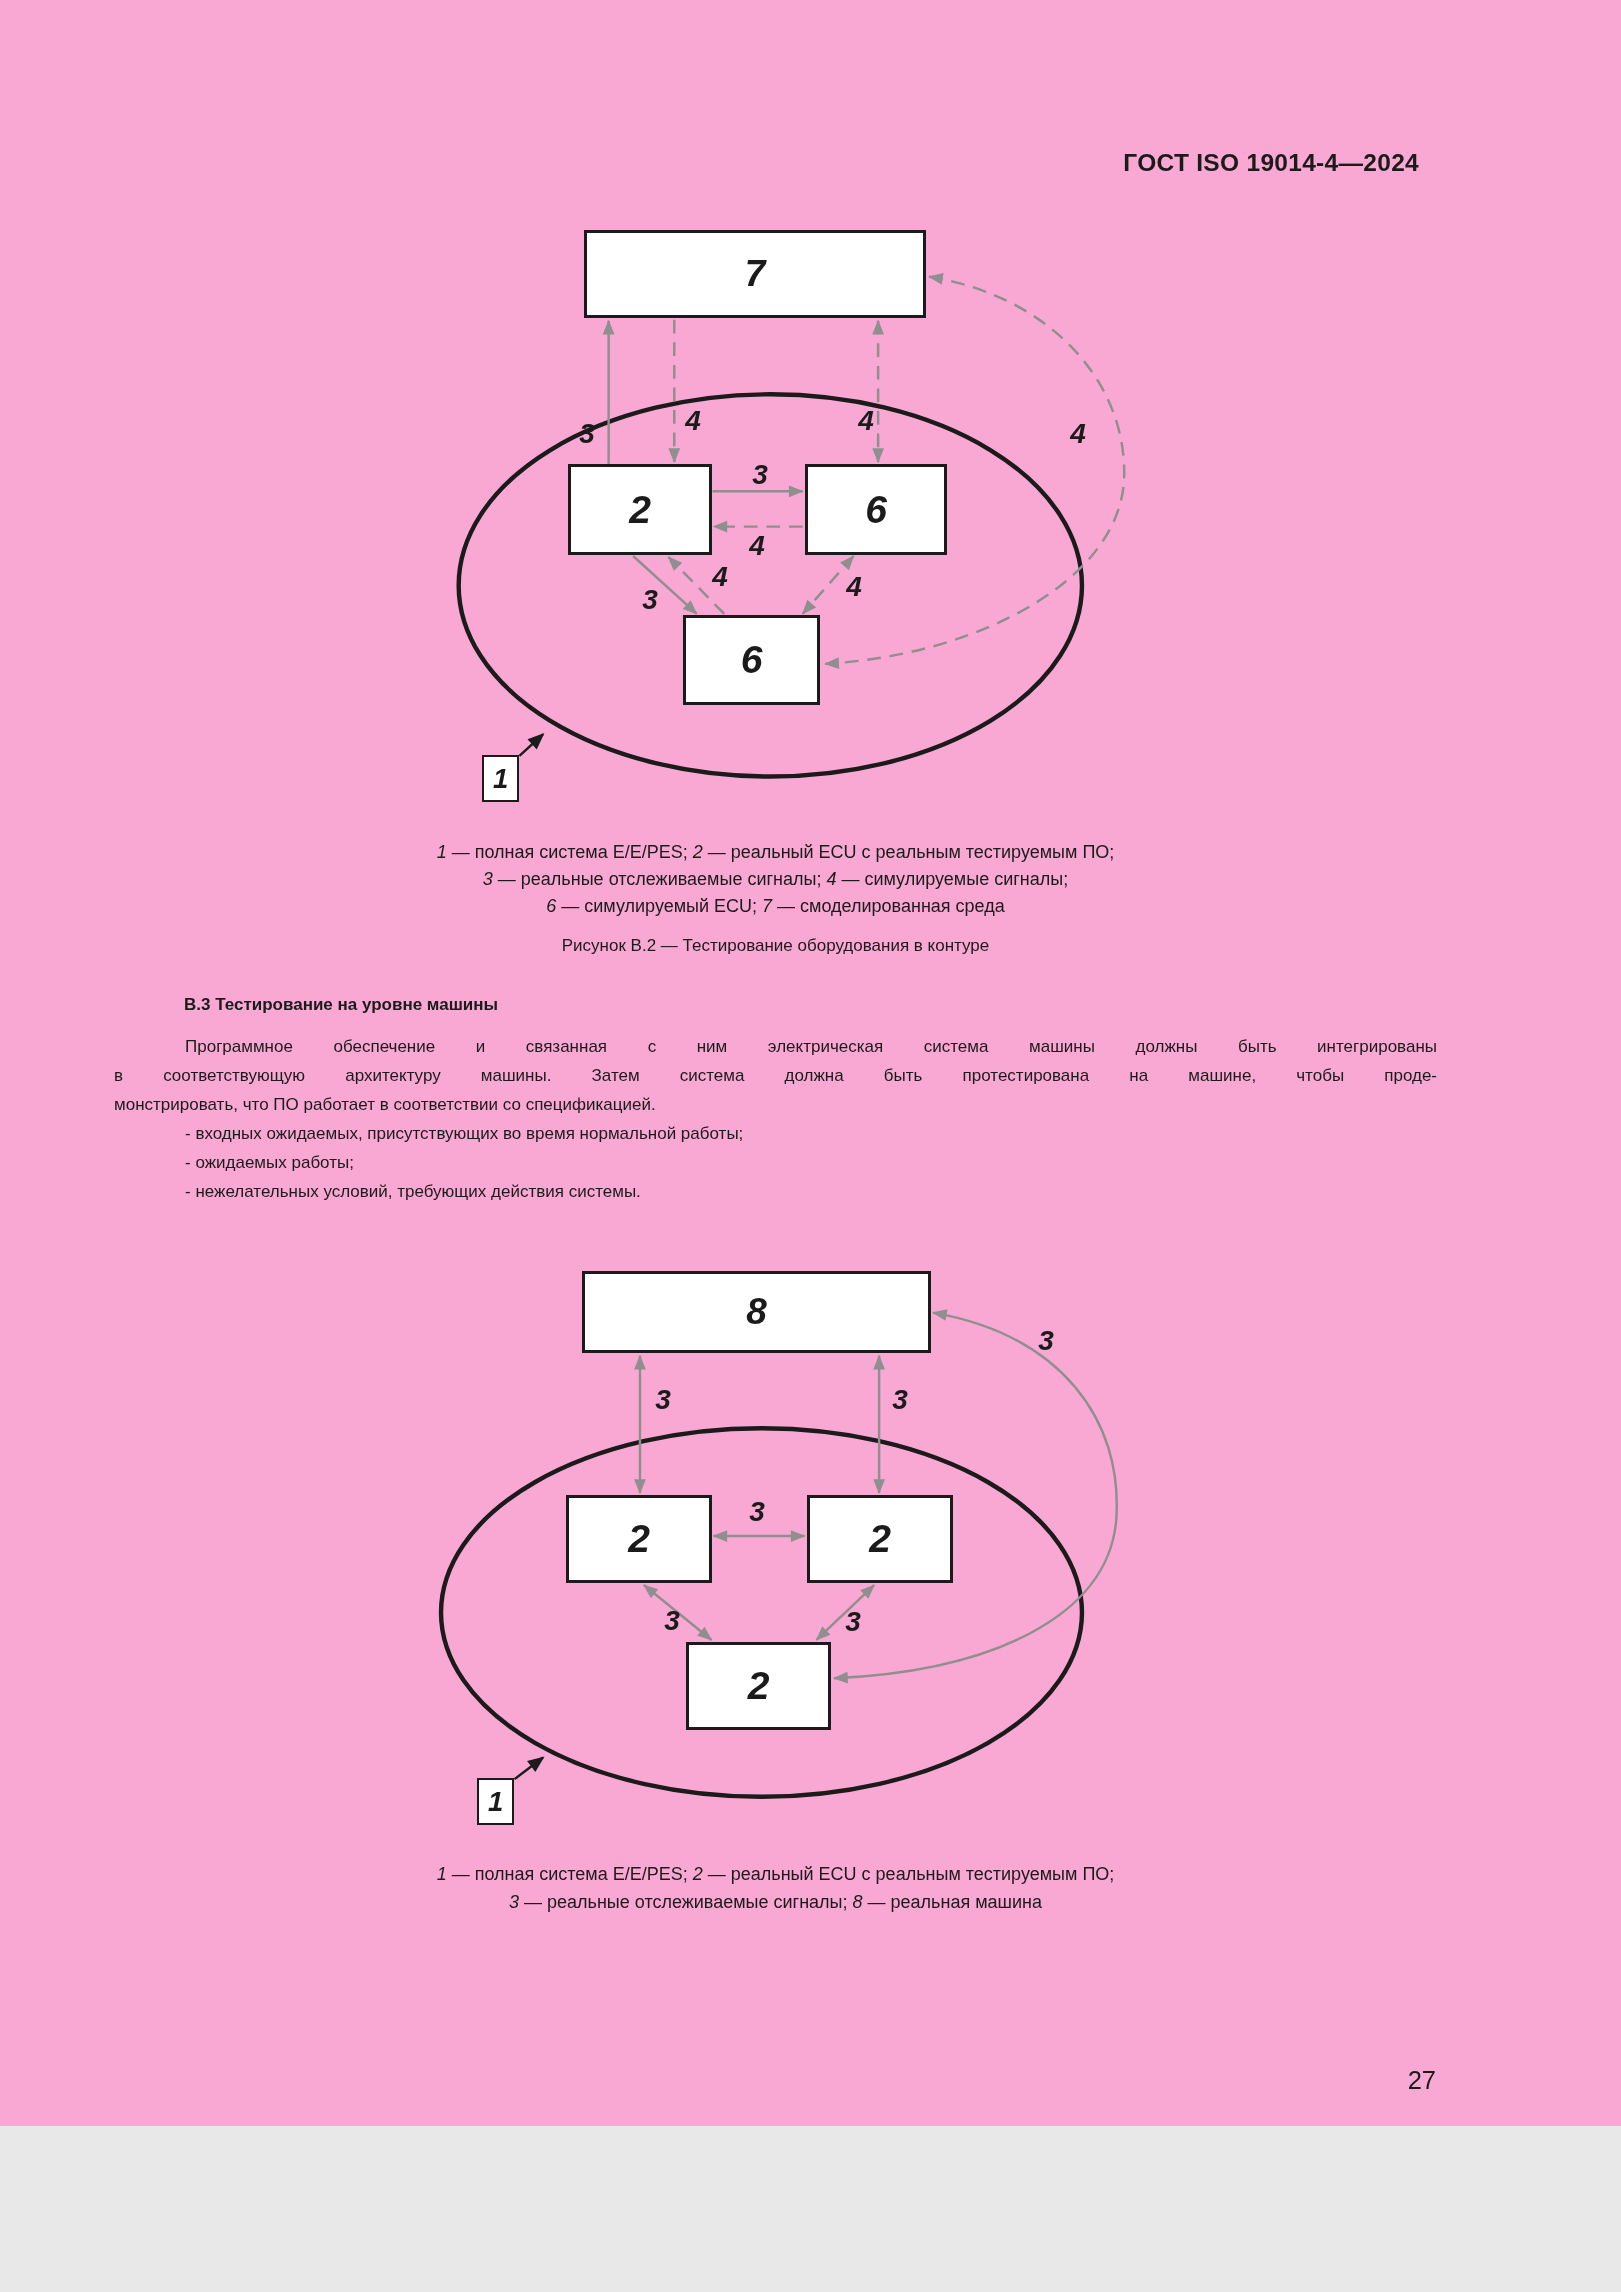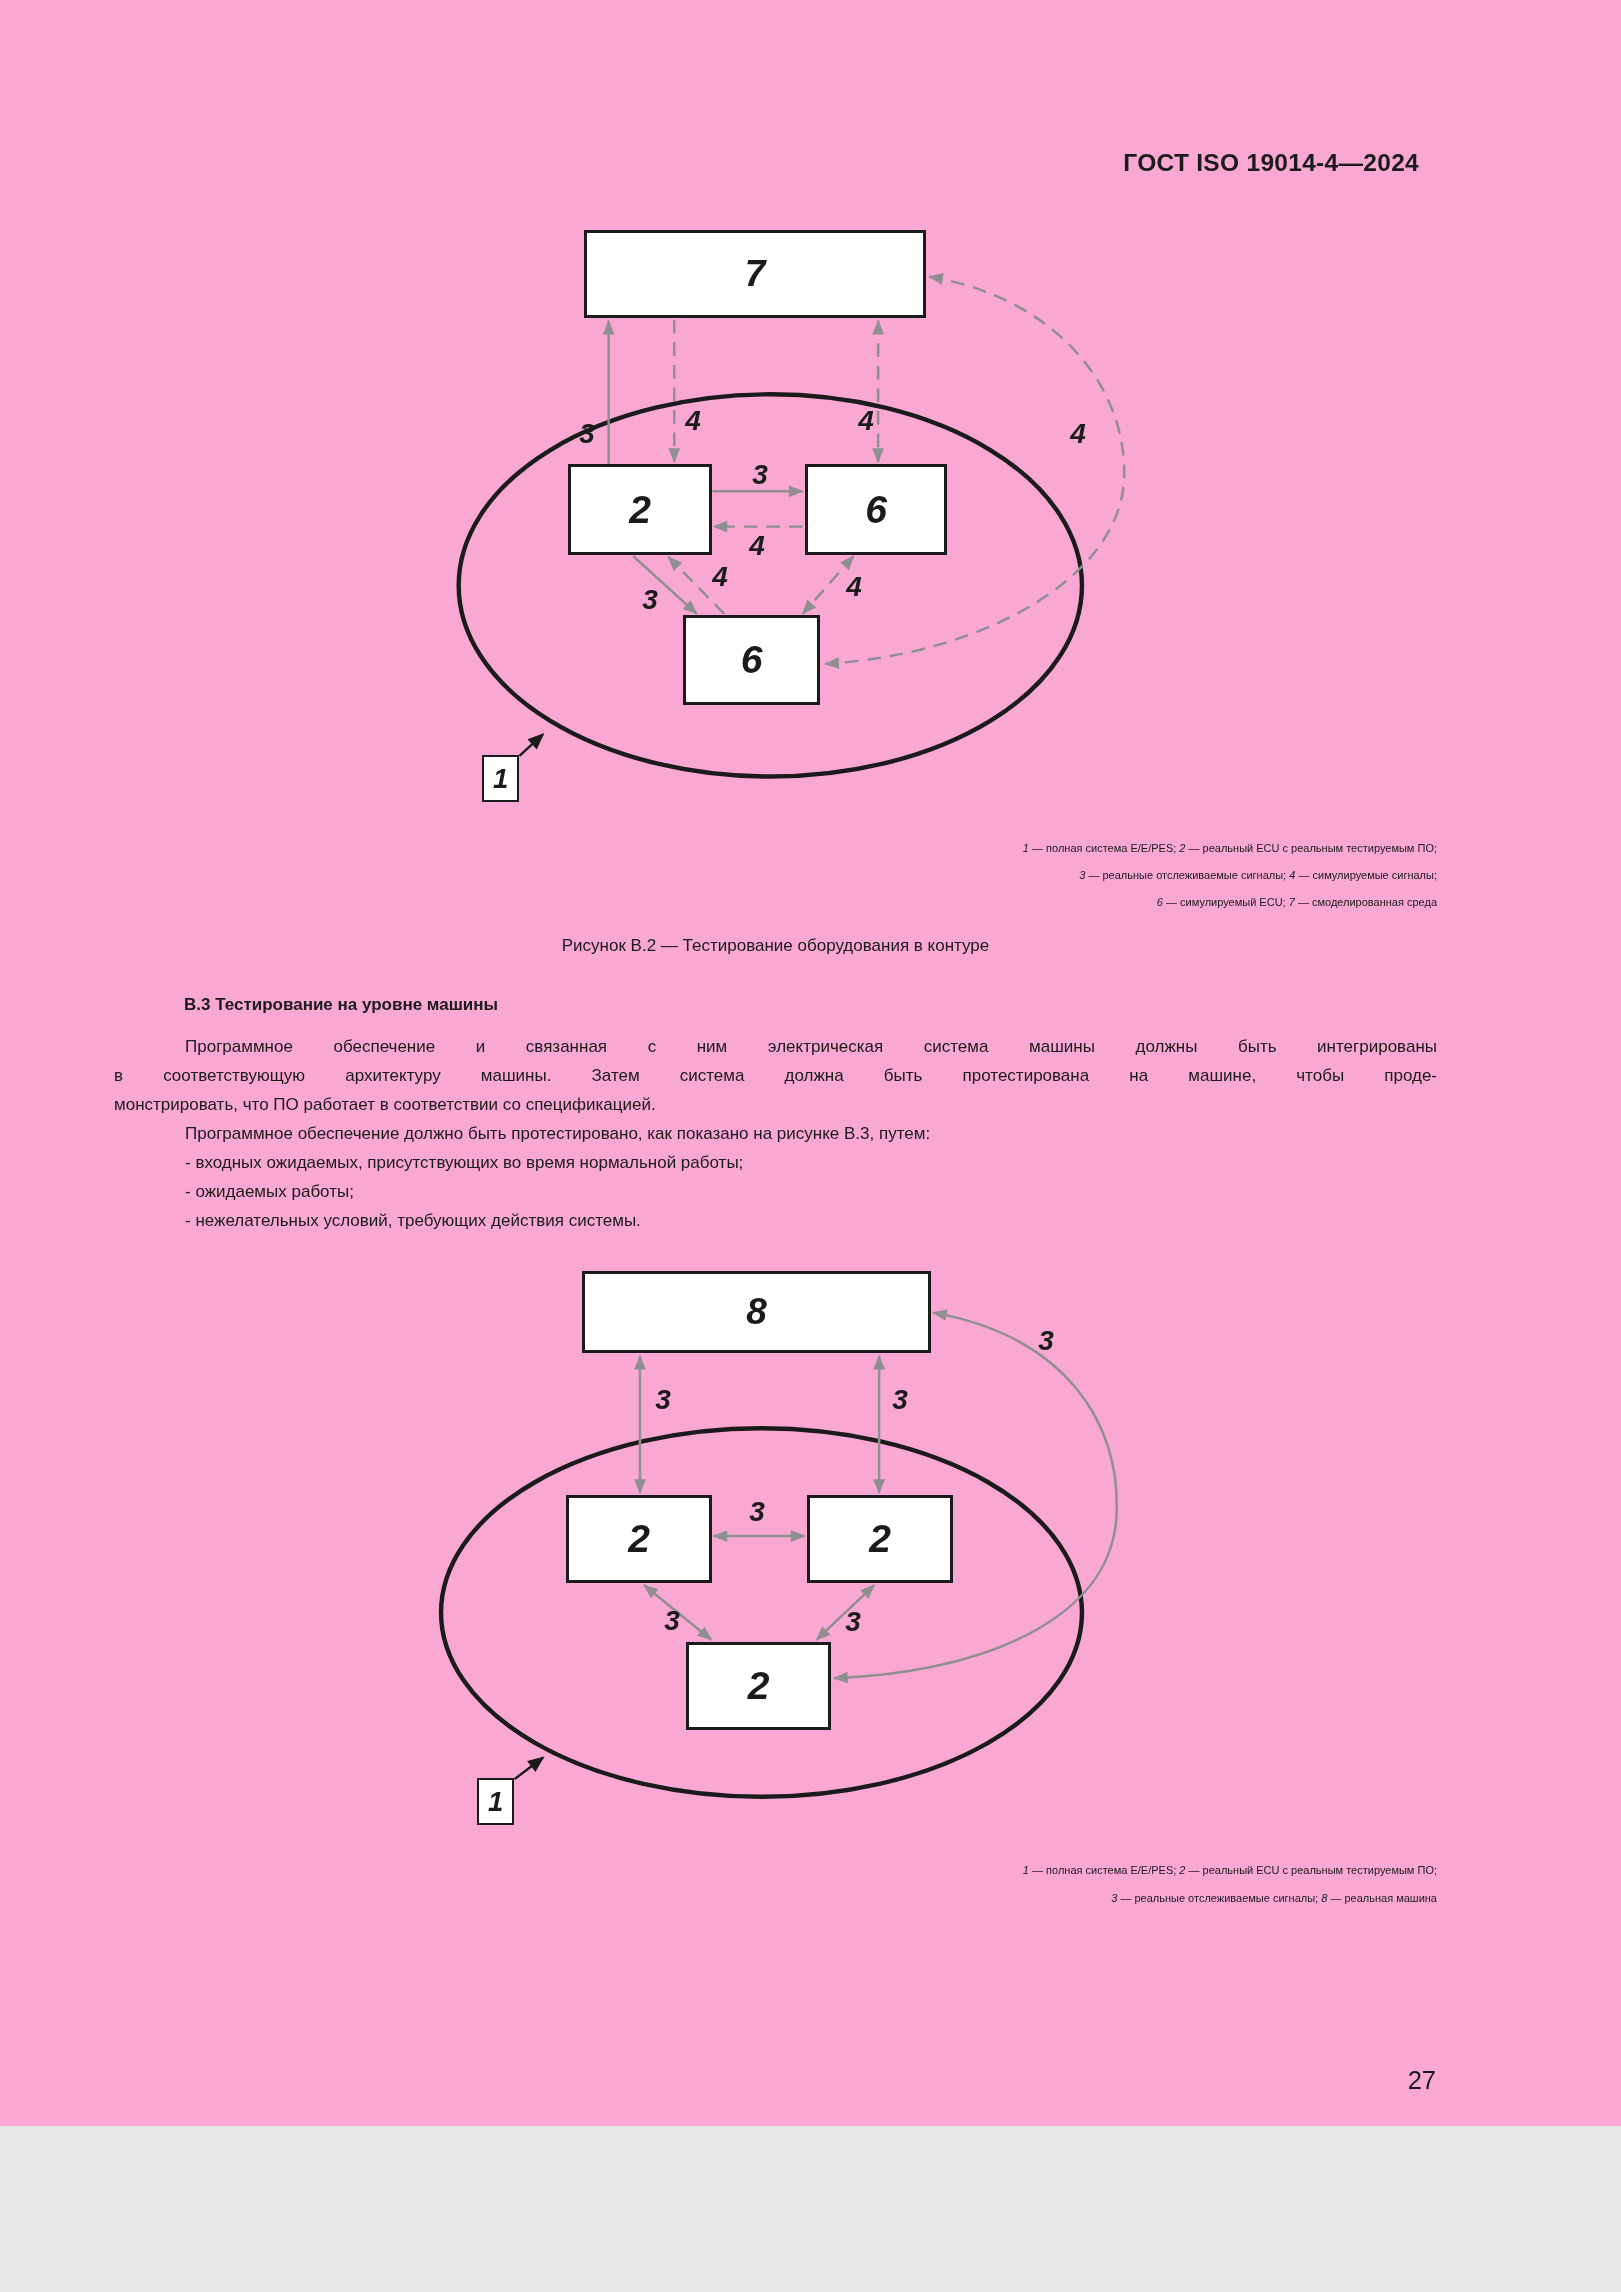--- a/index.html
+++ b/index.html
@@ -20,22 +20,22 @@
   .sysbox{
     position:absolute; background:#ffffff; border:2.9px solid #1b1b1b;
     display:flex; align-items:center; justify-content:center;
     font-style:italic; font-weight:700; font-size:27.4px; box-sizing:border-box;
   }
   .alabel{
     position:absolute; transform:translate(-50%,-50%);
     font-style:italic; font-weight:700; font-size:28px; white-space:nowrap;
   }
   .legend-line{
-    position:absolute; left:114px; width:1323px; text-align:right;
-    font-size:11px; color:#1b1b1b; white-space:nowrap;
+    position:absolute; left:114px; width:1323px; text-align:center;
+    font-size:18px; color:#1b1b1b; white-space:nowrap;
   }
   .legend-line i{font-style:italic;}
   .fig-caption{
     position:absolute; left:114px; width:1323px; text-align:center;
     font-size:17px;
   }
   .b3-heading{font-weight:700; font-size:17px; white-space:nowrap;}
   .bodytext{
     position:absolute; left:114px; top:1032px; width:1323px;
     font-size:17px; line-height:29px;
@@ -127,21 +127,20 @@
   <div class="legend-line" style="top:869px;"><i>3</i><span> — реальные отслеживаемые сигналы; </span><i>4</i><span> — симулируемые сигналы;</span></div>
   <div class="legend-line" style="top:896px;"><i>6</i><span> — симулируемый ECU; </span><i>7</i><span> — смоделированная среда</span></div>
   <div class="fig-caption" style="top:936px;">Рисунок В.2 — Тестирование оборудования в контуре</div>
 
   <div class="abs b3-heading" style="left:184px; top:995px;">В.3  Тестирование на уровне машины</div>
 
   <div class="bodytext">
     <div class="jline ind">Программное обеспечение и связанная с ним электрическая система машины должны быть интегрированы</div>
     <div class="jline">в соответствующую архитектуру машины. Затем система должна быть протестирована на машине, чтобы проде-</div>
     <div>монстрировать, что ПО работает в соответствии со спецификацией.</div>
-    <div class="ind">Программное обеспечение должно быть протестировано, как показано на рисунке В.3, путем:</div>
     <div class="ind">- входных ожидаемых, присутствующих во время нормальной работы;</div>
     <div class="ind">- ожидаемых работы;</div>
     <div class="ind">- нежелательных условий, требующих действия системы.</div>
   </div>
 
   <div class="dbox" style="left:582px; top:1271px; width:349px; height:82px; font-size:37px;">
     <span>8</span>
   </div>
   <div class="dbox" style="left:566px; top:1495px; width:146px; height:88px;">
     <span>2</span>

